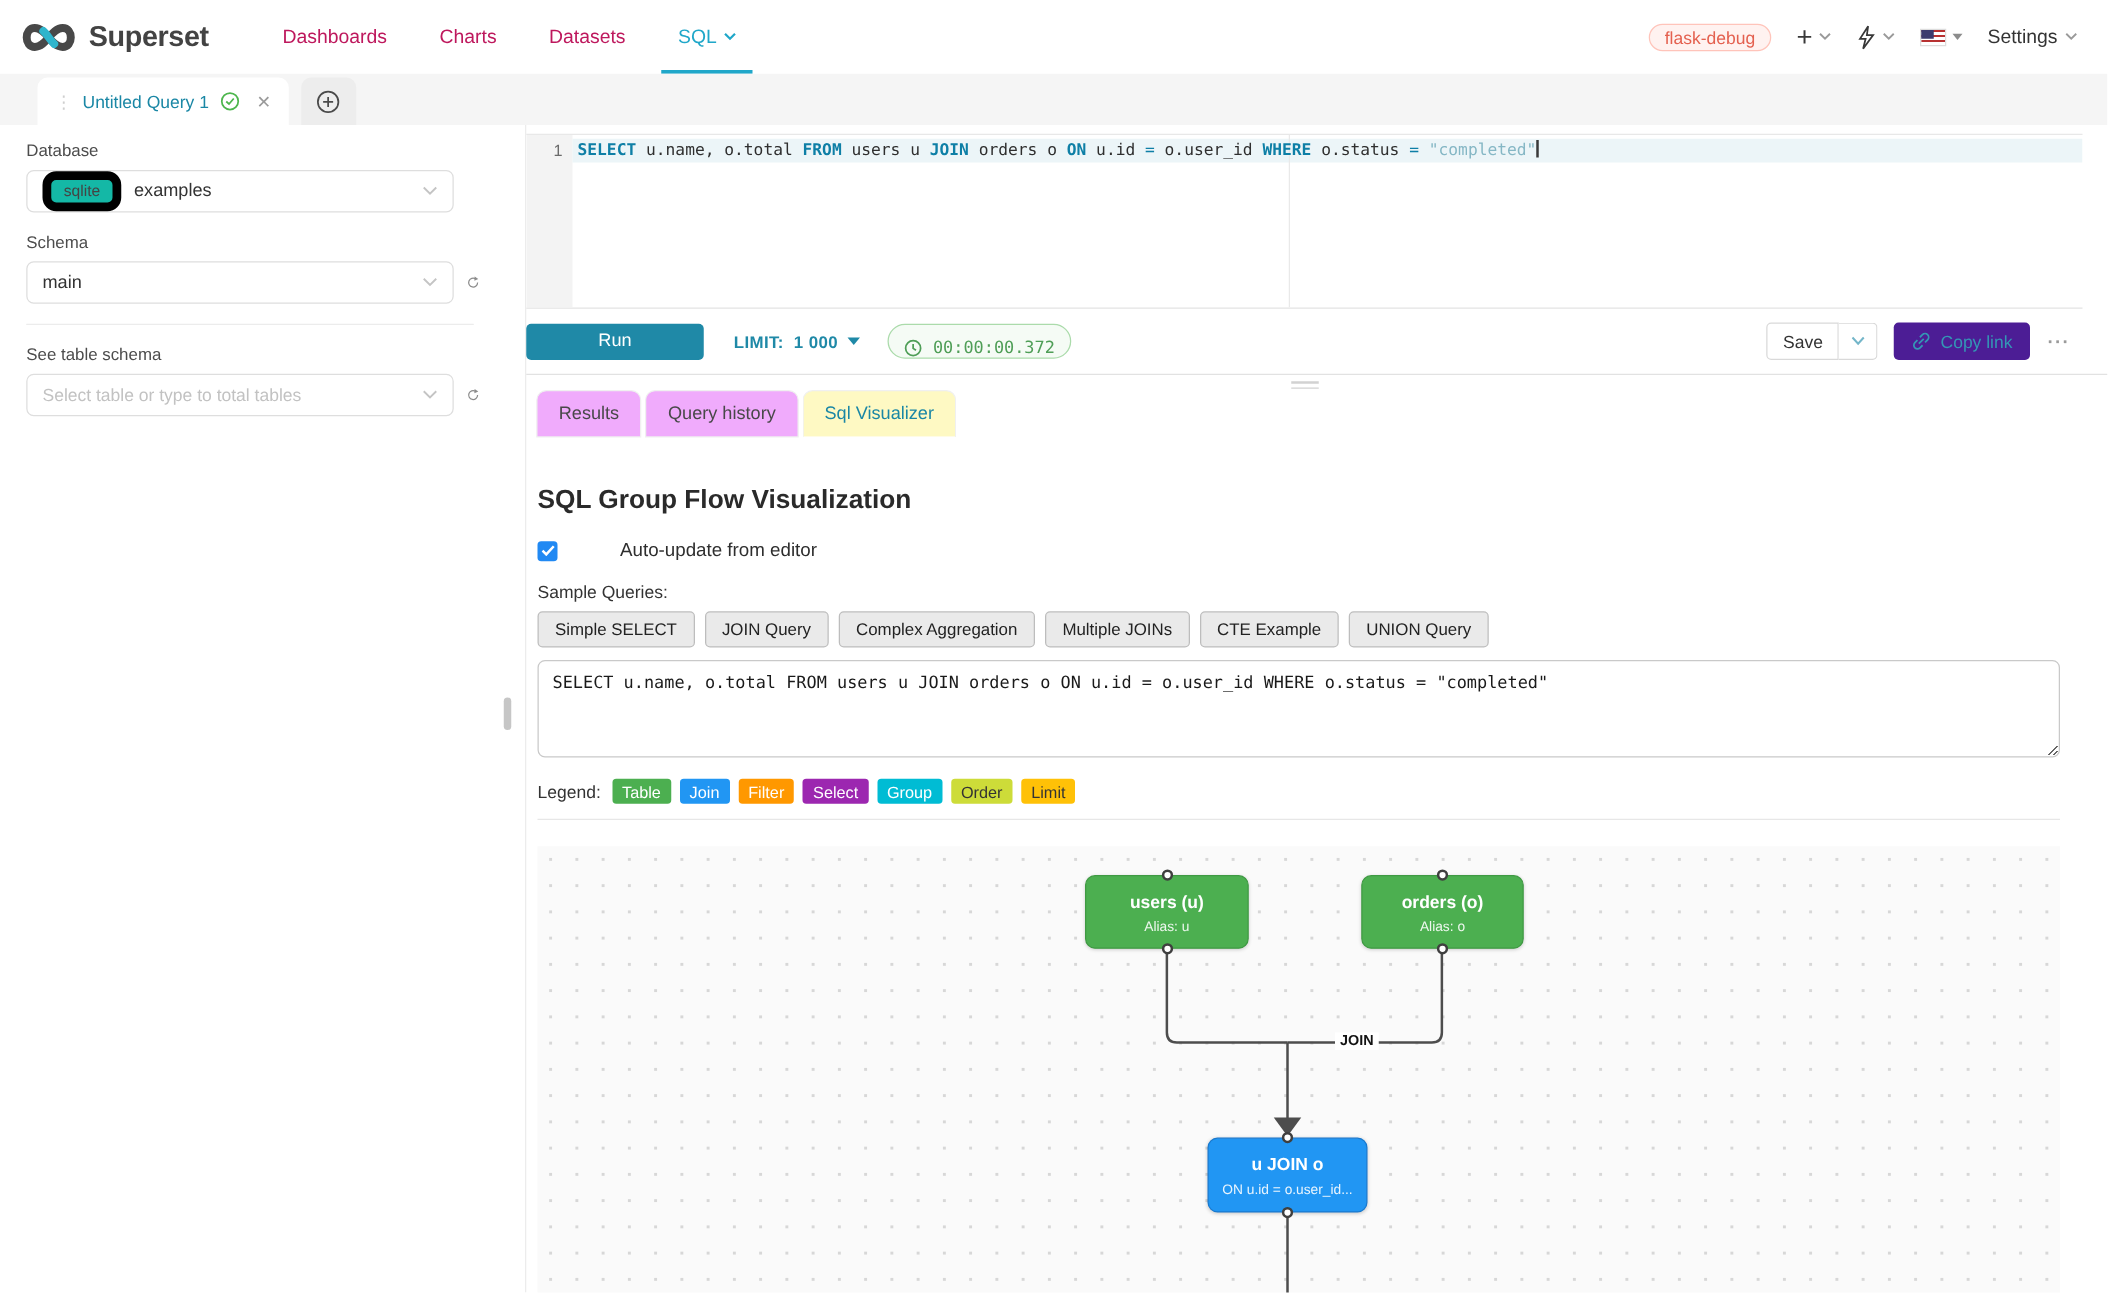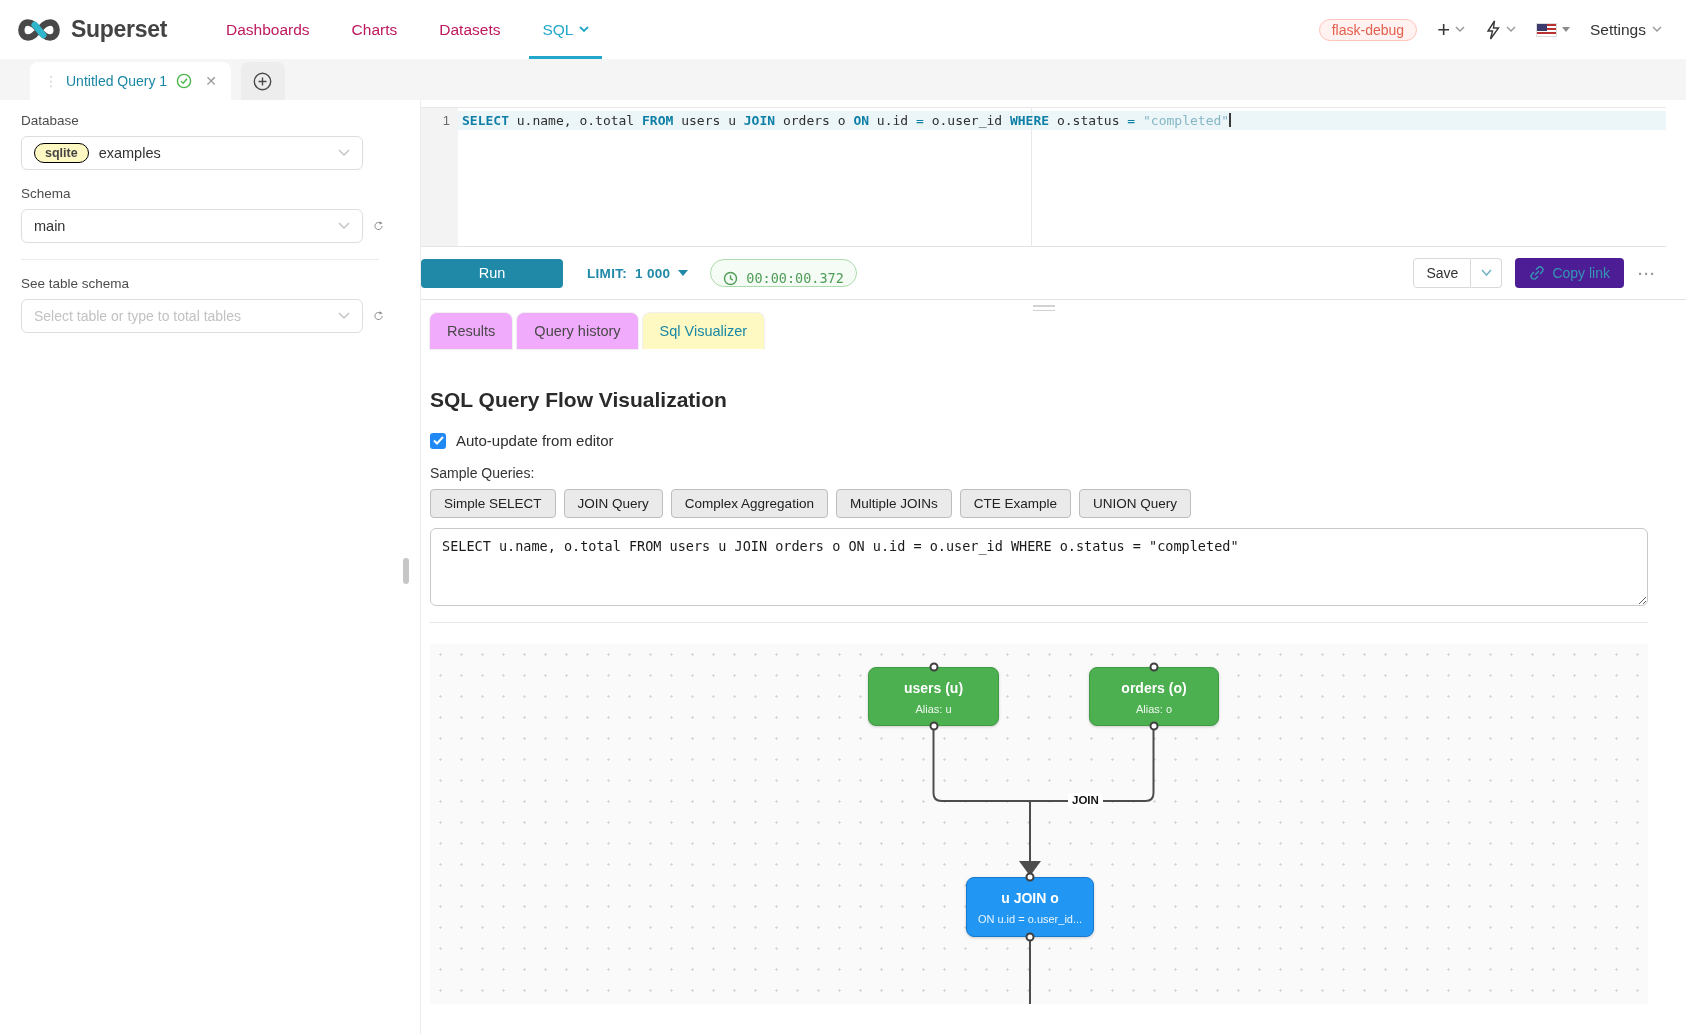--- a/index.html
+++ b/index.html
@@ -35,21 +35,21 @@
   .qtab-close { color:#9a9a9a; font-size:14px; margin-left:4px; cursor:pointer; }
   .newtab { height:38px; width:44px; margin-left:10px; background:#ededed; border-radius:8px 8px 0 0; display:flex; align-items:center; justify-content:center; cursor:pointer; }
 
   
   .sidebar { position:absolute; top:100px; left:0; width:400px; bottom:0; background:#fff; padding:13px 16px 0 21px; }
   .fld-label { font-size:13.5px; color:#4c4c4c; margin-bottom:8px; }
   .sel-row { display:flex; align-items:center; gap:10px; margin-bottom:16px; }
   .select { flex:0 0 342px; height:34px; border:1px solid #dedede; border-radius:6px; display:flex; align-items:center; gap:10px; padding:0 12px; background:#fff; cursor:pointer; }
   .sel-value { font-size:14.5px; color:#333; }
   .sel-placeholder { font-size:14px; color:#c2c2c2; }
-  .engine-badge { font-size:12.5px; color:#444; border:1px solid #000000; border-radius:11px; padding:2px 10px; background:#fef9c3;font-weight:bold; }
+  .engine-badge { font-size:12.5px; color:#444; border:7px solid #000000; border-radius:11px; padding:2px 10px; background:#14b8a6; }
   .sel-chev { margin-left:auto; }
   .side-divider { border:none; border-top:1px solid #ececec; margin:4px 0 16px; width:358px; }
 
   .vscroll-thumb { position:absolute; left:403px; top:558px; width:6px; height:26px; border-radius:3px; background:#c6c6c6; cursor:pointer; }
 
   
   .main { position:absolute; top:100px; left:420px; right:0; bottom:0; border-left:1px solid #ececec; background:#fff; }
 
   
   .editor { position:absolute; top:7px; left:0; right:20px; height:140px; border-top:1px solid #e8e8e8; border-bottom:1px solid #e3e3e3; display:flex; background:#fff; overflow:hidden; }
@@ -82,21 +82,21 @@
   
   .rtabs { position:absolute; top:212px; left:8px; display:flex; gap:3px; }
   .rtab { height:38px; display:flex; align-items:center; padding:0 17px; font-size:14.5px; color:#484848; background:#f0abfc; border:1px solid #f0f0f0; border-radius:8px 8px 0 0; cursor:pointer; }
   .rtab.active { background:#fef9c3; color:#1a87a5; border-bottom-color:#fff; }
 
   
   .vizwrap { position:absolute; top:252px; left:9px; right:38px; bottom:0; }
   .viz-title { font-size:21px; font-weight:700; color:#2a2a2a; margin-top:36px; }
   .chk-row { display:flex; align-items:center; gap:10px; margin-top:20px; cursor:pointer; }
   .chk-box { width:16px; height:16px; border-radius:3px; background:var(--check,#2189f3); display:flex; align-items:center; justify-content:center; }
-  .chk-label { font-size:15px; color:#2e2e2e; }
+  .chk-label { font-size:15px; color:#2e2e2e;margin-left:40px; }
   .samples-label { margin-top:16px; font-size:14px; color:#333; }
   .samples-row { margin-top:8px; display:flex; gap:8px; }
   .sample-btn { padding:6px 13px; font-size:13.5px; font-family:inherit; color:#222; background:#eaeaea; border:1px solid #bdbdbd; border-radius:4px; cursor:pointer; }
   .sql-input { margin-top:10px; width:100%; height:78px; border:1px solid #c9c9c9; border-radius:6px; padding:9px 11px; font-size:13.5px; color:#1a1a1a; resize:both; }
   .legend-row { margin-top:12px; display:flex; align-items:center; gap:7px; }
   .legend-label { font-size:14px; color:#333; margin-right:2px; }
   .legend-badge { font-size:13px; padding:2.5px 8px; border-radius:3px; }
   .viz-hr { border:none; border-top:1px solid #e7e7e7; margin-top:12px; }
 
   
@@ -284,21 +284,21 @@
       <i></i>
     </div>
 
   <div class="rtabs" id="rtabs">
       <div class="rtab">Results</div>
       <div class="rtab">Query history</div>
       <div class="rtab active">Sql Visualizer</div>
     </div>
 
   <section class="vizwrap">
-    <h1 class="viz-title">SQL Query Flow Visualization</h1>
+    <h1 class="viz-title">SQL Group Flow Visualization</h1>
 
     <div class="chk-row">
       <span class="chk-box">
         <svg width="11" height="9" viewBox="0 0 11 9">
             <polyline points="1,4.5 4,7.5 10,1" fill="none" stroke="#fff" stroke-width="2"></polyline>
           </svg>
       </span>
       <span class="chk-label">Auto-update from editor</span>
     </div>
 
@@ -307,20 +307,32 @@
         <button class="sample-btn">Simple SELECT</button>
         <button class="sample-btn">JOIN Query</button>
         <button class="sample-btn">Complex Aggregation</button>
         <button class="sample-btn">Multiple JOINs</button>
         <button class="sample-btn">CTE Example</button>
         <button class="sample-btn">UNION Query</button>
       </div>
 
     <textarea class="sql-input mono" spellcheck="false" style="">SELECT u.name, o.total FROM users u JOIN orders o ON u.id = o.user_id WHERE o.status = "completed"</textarea>
 
+    <div class="legend-row">
+      <span class="legend-label">Legend:</span>
+      <span id="legend-badges" style="display:flex;gap:7px;">
+          <span class="legend-badge" style="background: rgb(76, 175, 80); color: rgb(255, 255, 255);">Table</span>
+          <span class="legend-badge" style="background: rgb(33, 150, 243); color: rgb(255, 255, 255);">Join</span>
+          <span class="legend-badge" style="background: rgb(255, 152, 0); color: rgb(255, 255, 255);">Filter</span>
+          <span class="legend-badge" style="background: rgb(156, 39, 176); color: rgb(255, 255, 255);">Select</span>
+          <span class="legend-badge" style="background: rgb(0, 188, 212); color: rgb(255, 255, 255);">Group</span>
+          <span class="legend-badge" style="background: rgb(205, 220, 57); color: rgb(51, 51, 51);">Order</span>
+          <span class="legend-badge" style="background: rgb(255, 193, 7); color: rgb(51, 51, 51);">Limit</span>
+        </span>
+    </div>
 
     <hr class="viz-hr">
 
     
     <div class="canvas">
       <svg class="edges" width="1219" height="360" viewBox="0 0 1219 360">
         <path d="M503.5 86 L503.5 149 Q503.5 157 511.5 157 L600 157" fill="none" stroke="#4d4d4d" stroke-width="2"></path>
         <path d="M723.5 86 L723.5 149 Q723.5 157 715.5 157 L600 157" fill="none" stroke="#4d4d4d" stroke-width="2"></path>
         <path d="M600 157 L600 218" fill="none" stroke="#4d4d4d" stroke-width="2"></path>
         <polygon points="589,217 611,217 600,232" fill="#4d4d4d"></polygon>

